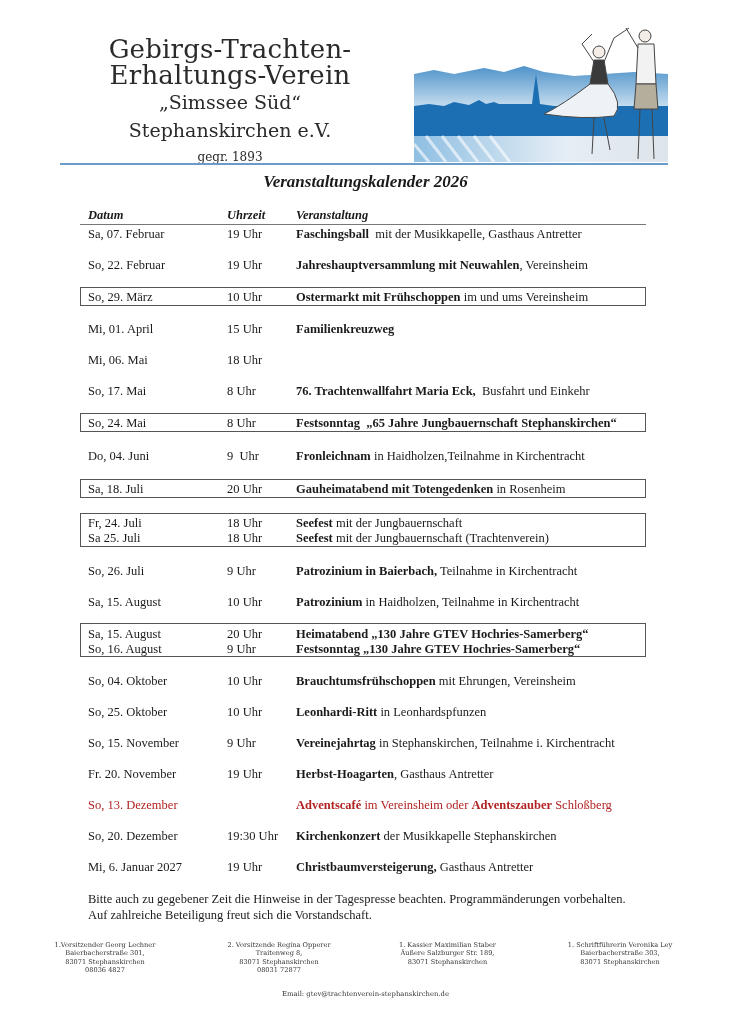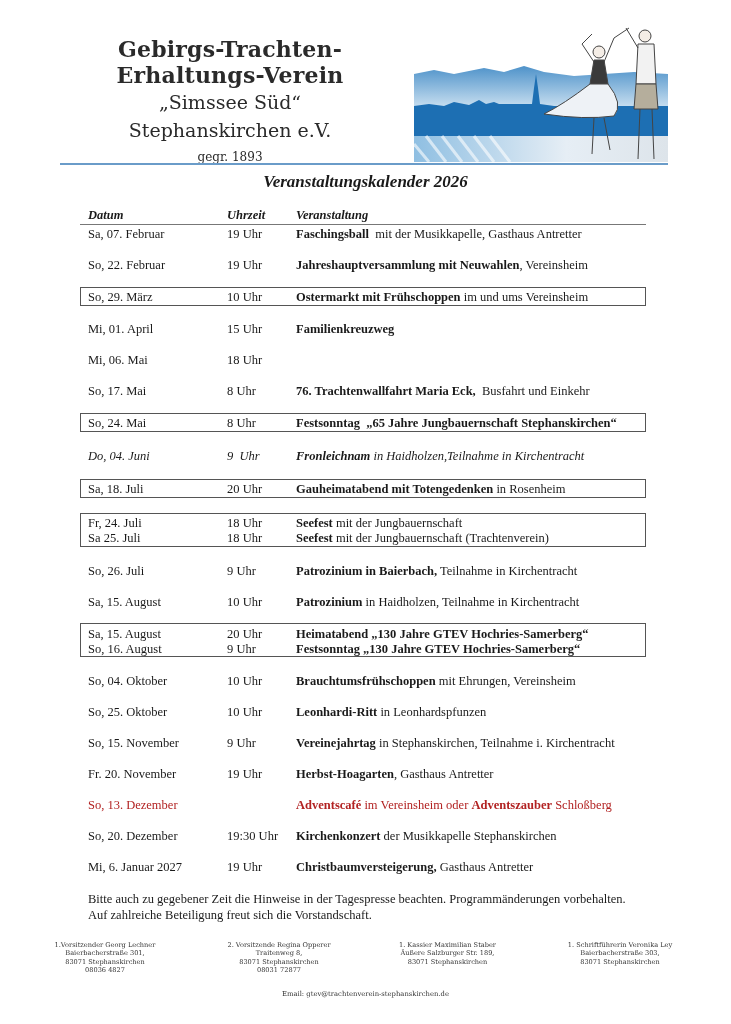--- a/index.html
+++ b/index.html
@@ -1,20 +1,20 @@
 <!DOCTYPE html>
 <html><head>
 <meta charset="utf-8">
 <style>
   html, body { margin: 0; padding: 0; background: #ffffff; }
   body { width: 731px; height: 1024px; position: relative; overflow: hidden; font-family: "Liberation Serif", serif; color: #1a1a1a; }
 
   
   .hdr-text { position: absolute; left: 50px; top: 36px; width: 360px; text-align: center; font-family: "DejaVu Serif", serif; color: #2a2a2a; }
-  .hdr-line1 { font-size: 22px; letter-spacing: 0.2px; line-height: 26px; font-weight: 700; }
+  .hdr-line1 { font-size: 26px; letter-spacing: 0.2px; line-height: 26px; font-weight: 400; }
   .hdr-line2 { font-size: 19px; line-height: 28px; }
   .hdr-line3 { font-size: 19px; line-height: 28px; }
   .hdr-line4 { font-size: 12px; line-height: 22px; margin-top: 2px; }
 
   .banner { position: absolute; left: 414px; top: 14px; width: 254px; height: 152px; }
   .banner svg { width: 100%; height: 100%; display: block; }
   .header-rule { position: absolute; left: 60px; top: 163px; width: 608px; height: 2px; background: #6a9cc9; }
 
   
   .doc-title { position: absolute; left: 0; width: 731px; top: 172px; text-align: center; font-weight: bold; font-style: italic; font-size: 17px; }
@@ -144,21 +144,21 @@
   <div class="row" style="top:176px;">
     <span class="c-date">So, 17. Mai</span>
     <span class="c-time">8 Uhr</span>
     <span class="c-event"><b>76. Trachtenwallfahrt Maria Eck,</b><span style="position:static;white-space:pre">  Busfahrt und Einkehr</span></span>
   </div>
   <div class="row" style="top:208px;">
     <span class="c-date">So, 24. Mai</span>
     <span class="c-time">8 Uhr</span>
     <span class="c-event"><b style="white-space:pre">Festsonntag  „65 Jahre Jungbauernschaft Stephanskirchen“</b></span>
   </div>
-  <div class="row" style="top:241px;font-style:italic;">
+  <div class="row" style="top:241px;">
     <span class="c-date">Do, 04. Juni</span>
     <span class="c-time" style="white-space:pre">9  Uhr</span>
     <span class="c-event"><b>Fronleichnam</b><span style="position:static;white-space:pre"> in Haidholzen,Teilnahme in Kirchentracht</span></span>
   </div>
   <div class="row" style="top:274px;">
     <span class="c-date">Sa, 18. Juli</span>
     <span class="c-time">20 Uhr</span>
     <span class="c-event"><b>Gauheimatabend mit Totengedenken</b><span style="position:static;white-space:pre"> in Rosenheim</span></span>
   </div>
   <div class="row" style="top:308px;">

